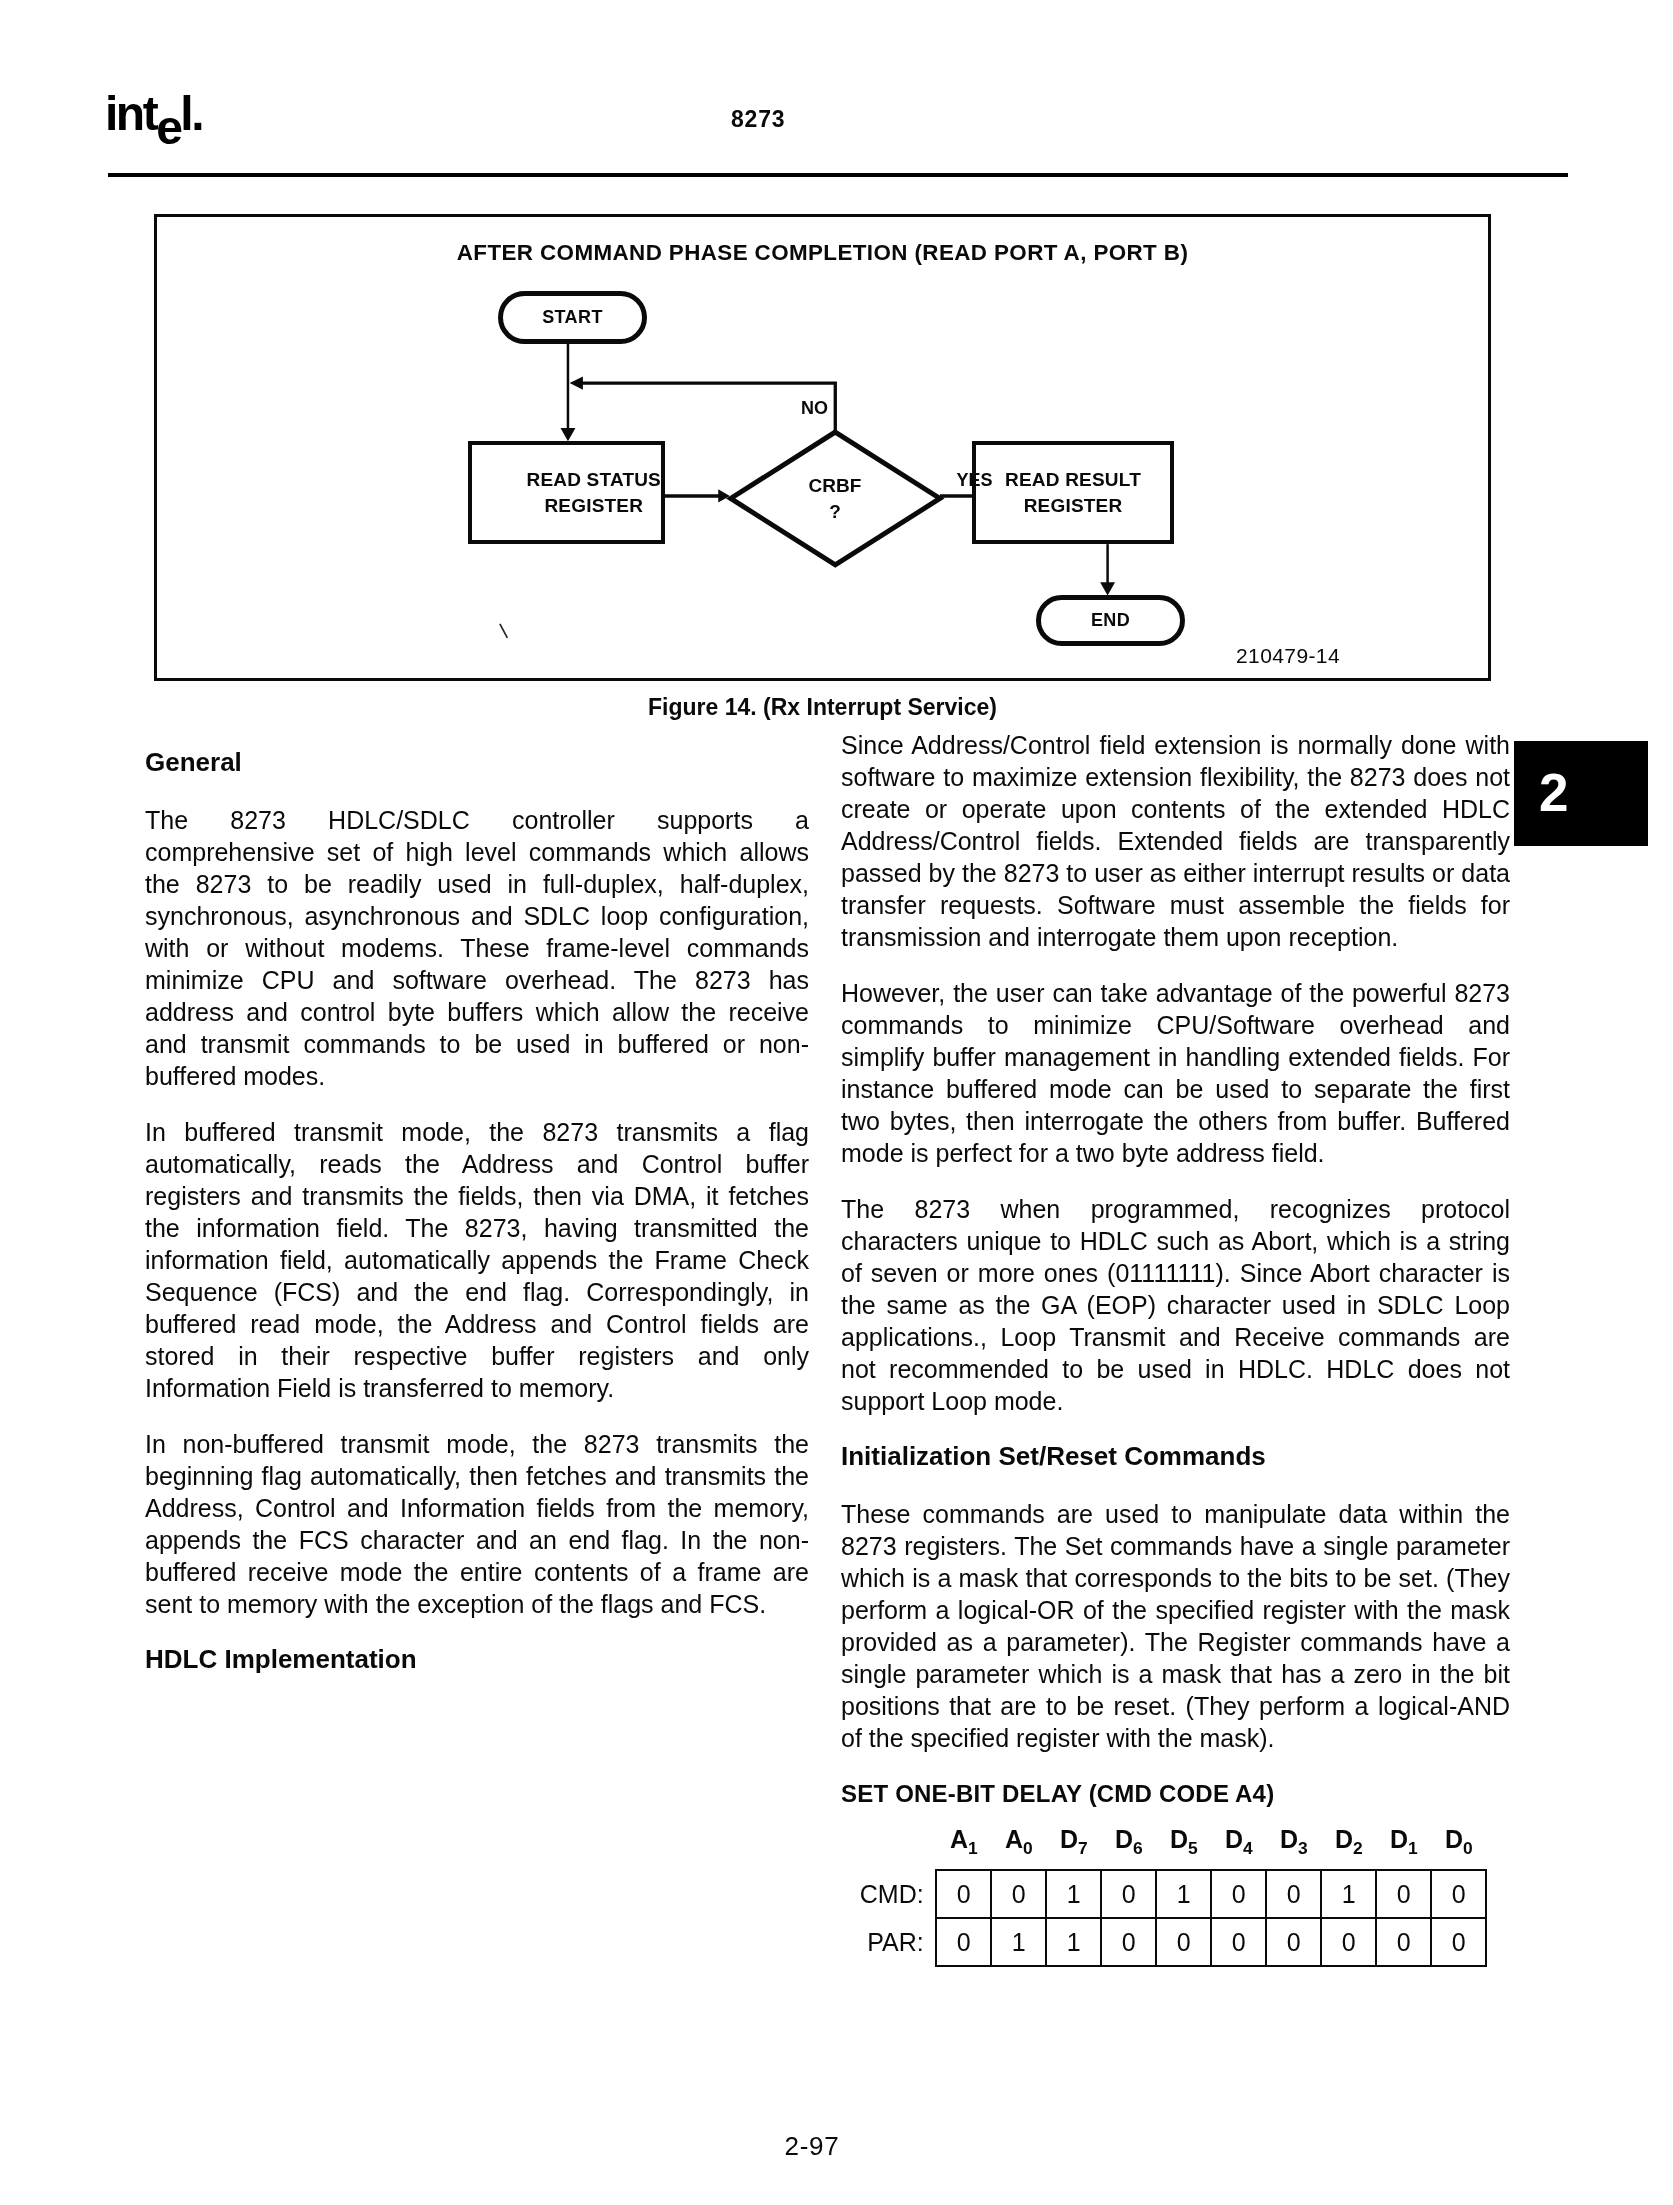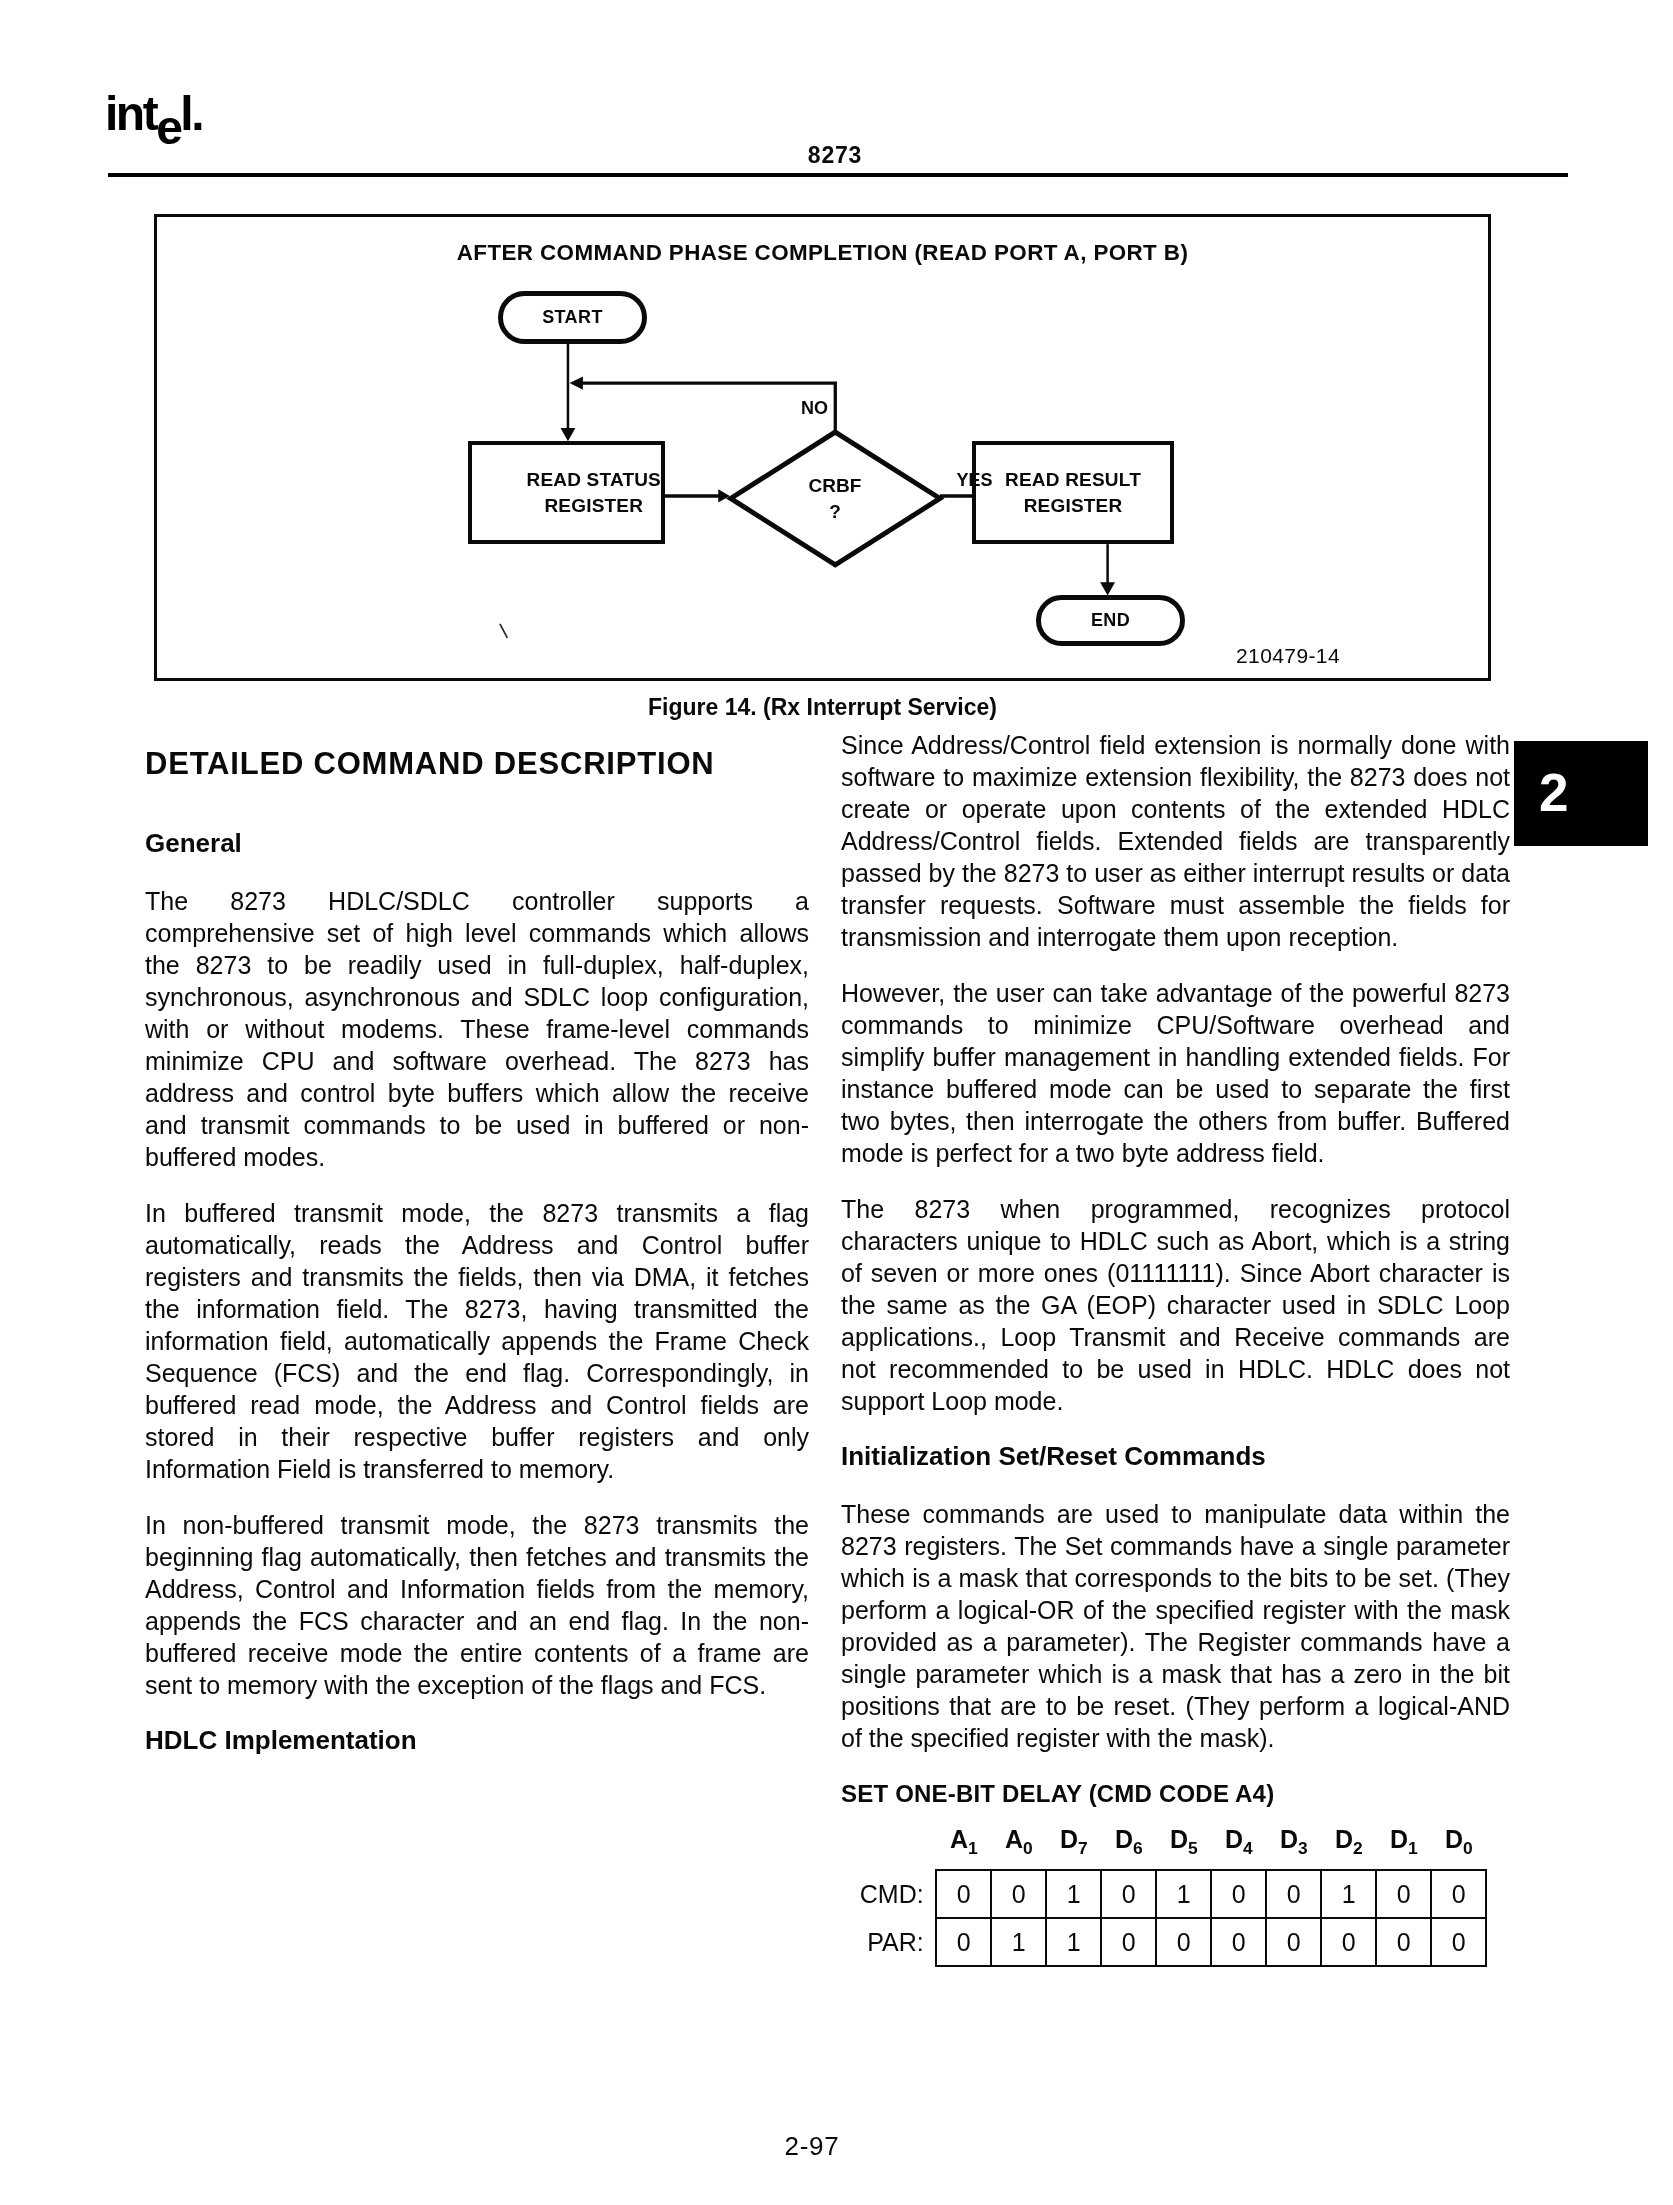--- a/index.html
+++ b/index.html
@@ -4,22 +4,22 @@
 <style>
   html,body{margin:0;padding:0;background:#e8e8e8;}
   .page{
     position:relative;width:1674px;height:2205px;background:#ffffff;
     font-family:Liberation Sans, sans-serif;color:#0a0a0a;overflow:hidden;
   }
   
   .logo{position:absolute;left:105px;top:86px;font-weight:bold;font-size:48px;
         letter-spacing:-2.5px;color:#000;}
   .logo .drop-e{position:relative;top:14px;}
-  .part-number{position:absolute;left:731px;top:106px;width:208px;text-align:center;
-        font-weight:bold;font-size:23px;letter-spacing:0.8px;margin-top:36px;}
+  .part-number{position:absolute;left:731px;top:106px;width:208px;text-align:left;
+        font-weight:bold;font-size:23px;letter-spacing:0.8px;}
   .header-rule{position:absolute;left:108px;top:173px;width:1460px;height:4.2px;background:#000;}
   
   .fig-panel{position:absolute;left:154px;top:214px;width:1337px;height:467px;
         border:3.3px solid #0a0a0a;box-sizing:border-box;}
   .fig-banner{position:absolute;left:0;top:23px;width:100%;text-align:center;
         font-weight:bold;font-size:22.4px;letter-spacing:0.4px;}
   .fc-svg{position:absolute;left:0;top:0;width:1330px;height:460px;}
   .fc-node{position:absolute;display:flex;align-items:center;justify-content:center;
         text-align:center;font-weight:bold;box-sizing:border-box;background:#fff;}
   .fc-terminal{border:5px solid #0a0a0a;border-radius:28px;font-size:18px;letter-spacing:0.4px;}
@@ -114,21 +114,20 @@
 
     <div class="fc-label" style="left:621px;top:181px;width:50px;text-align:right;">NO</div>
     <div class="fc-label" style="left:782px;top:253px;width:71px;text-align:center;">YES</div>
 
     <div class="fig-number">210479-14</div>
   </div>
 
   <div class="fig-caption">Figure 14. (Rx Interrupt Service)</div>
 
   <div class="col col-left">
-    <h1 class="sec">DETAILED COMMAND DESCRIPTION</h1>
     <h2 class="sub">General</h2>
     <p>The 8273 HDLC/SDLC controller supports a comprehensive set of high level commands which allows the 8273 to be readily used in full-duplex, half-duplex, synchronous, asynchronous and SDLC loop configuration, with or without modems. These frame-level commands minimize CPU and software overhead. The 8273 has address and control byte buffers which allow the receive and transmit commands to be used in buffered or non-buffered modes.</p>
     <p>In buffered transmit mode, the 8273 transmits a flag automatically, reads the Address and Control buffer registers and transmits the fields, then via DMA, it fetches the information field. The 8273, having transmitted the information field, automatically appends the Frame Check Sequence (FCS) and the end flag. Correspondingly, in buffered read mode, the Address and Control fields are stored in their respective buffer registers and only Information Field is transferred to memory.</p>
     <p>In non-buffered transmit mode, the 8273 transmits the beginning flag automatically, then fetches and transmits the Address, Control and Information fields from the memory, appends the FCS character and an end flag. In the non-buffered receive mode the entire contents of a frame are sent to memory with the exception of the flags and FCS.</p>
     <h2 class="sub sub-gap">HDLC Implementation</h2>
   </div>
 
   <div class="col col-right">
     <p>Since Address/Control field extension is normally done with software to maximize extension flexibility, the 8273 does not create or operate upon contents of the extended HDLC Address/Control fields. Extended fields are transparently passed by the 8273 to user as either interrupt results or data transfer requests. Software must assemble the fields for transmission and interrogate them upon reception.</p>
     <p>However, the user can take advantage of the powerful 8273 commands to minimize CPU/Software overhead and simplify buffer management in handling extended fields. For instance buffered mode can be used to separate the first two bytes, then interrogate the others from buffer. Buffered mode is perfect for a two byte address field.</p>

